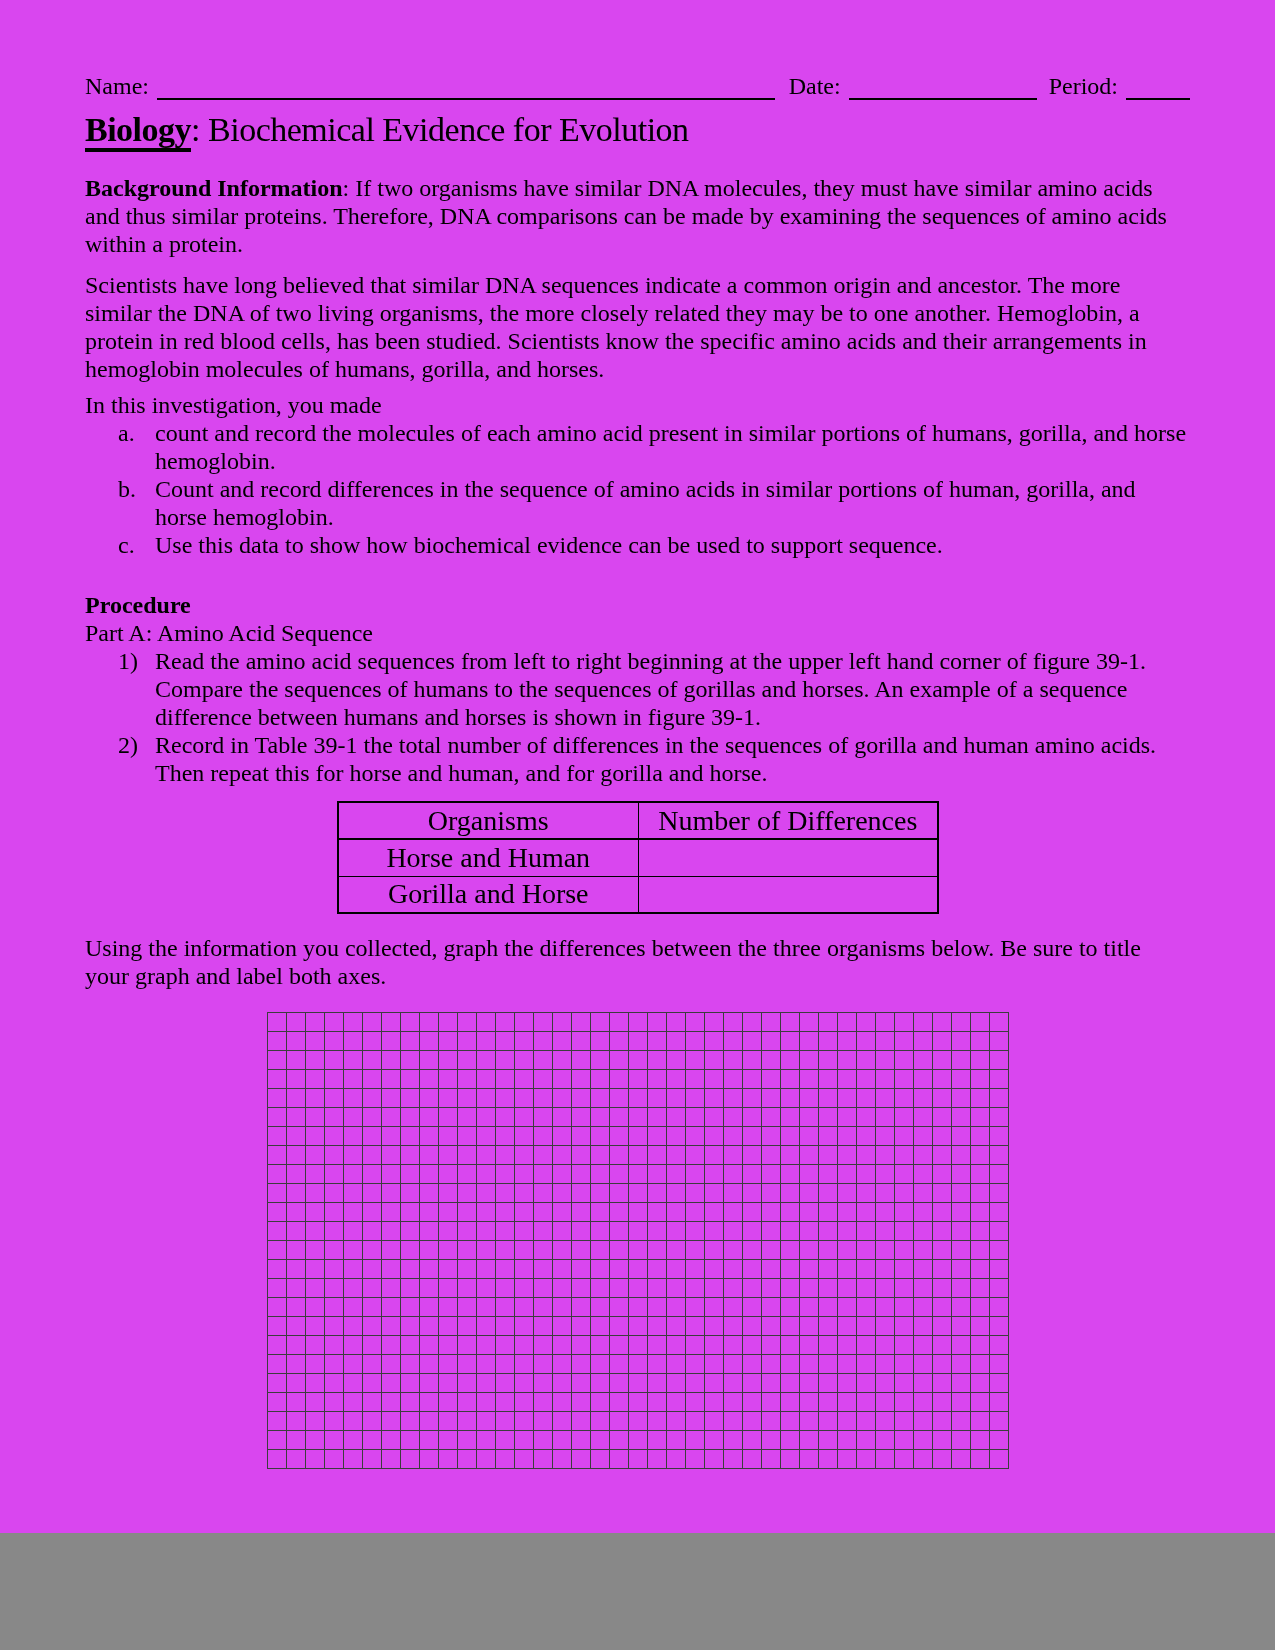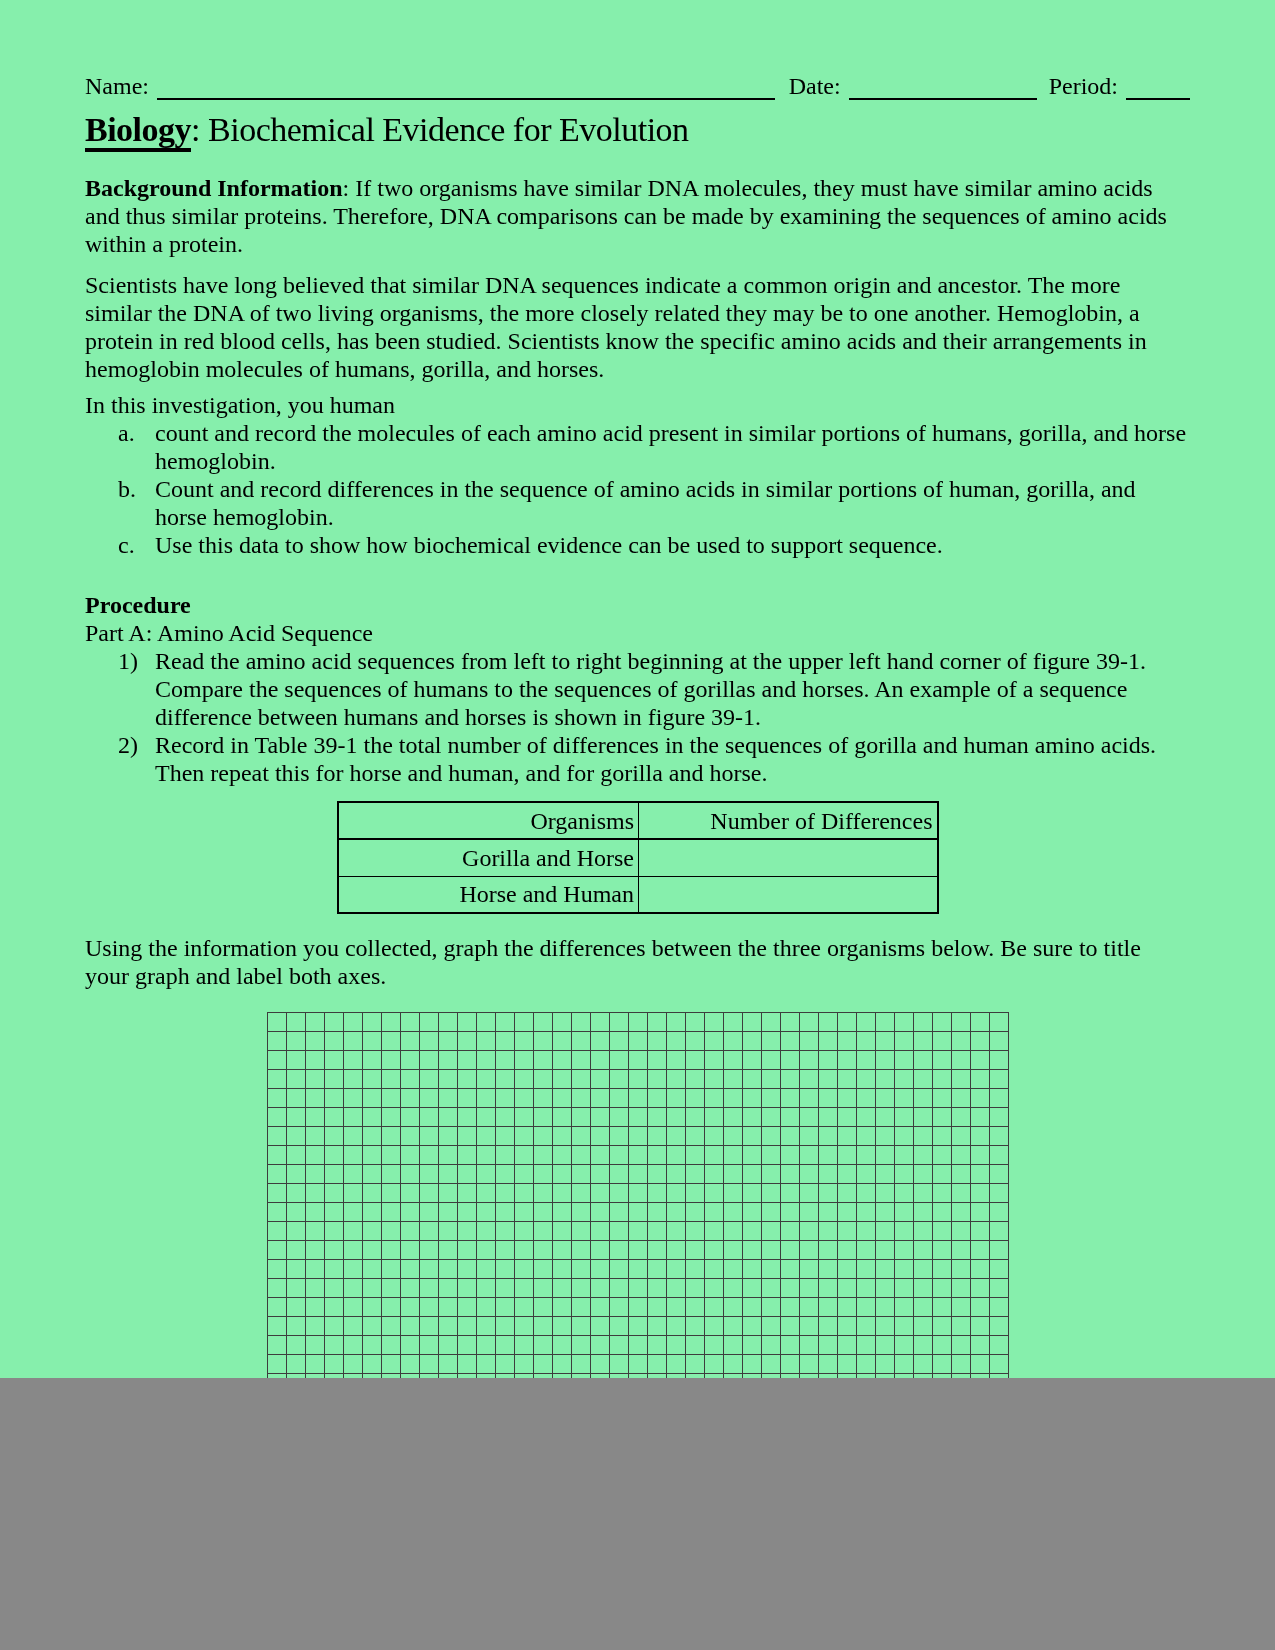--- a/index.html
+++ b/index.html
@@ -1,21 +1,21 @@
 <!DOCTYPE html>
 <html><head>
 <meta charset="utf-8">
 <style>
   * { margin:0; padding:0; box-sizing:border-box; }
   html,body { background:#888; }
   .page {
     position:relative;
-    width:1275px; height:1378px;
+    width:1275px; height:1533px;
     margin:0 auto;
-    background:#86efac;
+    background:#d946ef;
     color:#000;
     font-family:"Liberation Serif","DejaVu Serif",serif;
     font-size:24px;
     line-height:28px;
     padding:72px 85px 0 85px;
     overflow:hidden;
   }
   
   .name-row { display:flex; align-items:flex-end; height:28px; }
   .name-row .lbl { white-space:nowrap; }
@@ -35,22 +35,22 @@
   .list-item { display:flex; }
   .list-item .marker { flex:0 0 37px; }
   .list-item .li-text { flex:1 1 auto; }
   .invest-block { margin-top:8px; }
   .proc-block { margin-top:29px; }
   
   .tbl-title { margin-top:22px; text-align:center; font-weight:bold;
                text-decoration:underline; text-decoration-thickness:2.5px; text-underline-offset:4px; }
   table.data-table { margin:14px auto 0 auto; border-collapse:collapse; width:602px; table-layout:fixed; }
   table.data-table th, table.data-table td {
-    border:1.5px solid #000; text-align:right; font-weight:normal;
-    height:37px; padding:0 4px; vertical-align:middle; font-size:24px;
+    border:1.5px solid #000; text-align:center; font-weight:normal;
+    height:37px; padding:0 4px; vertical-align:middle; font-size:28px;
   }
   table.data-table { border:2.5px solid #000; }
   table.data-table tr.hdr th { border-bottom:2px solid #000; }
   
   .graph-para { margin-top:20px; }
   
   .graph-grid {
     margin:22px auto 0 auto;
     background-image:
       repeating-linear-gradient(to right,  var(--gc) 0 1px, transparent 1px var(--cell)),
@@ -71,21 +71,21 @@
     <span class="blank period"></span>
   </div>
 
   <div class="doc-title"><span class="t-bold">Biology</span><span>: Biochemical Evidence for Evolution</span></div>
 
   <div class="para first"><span class="bold">Background Information</span><span>: If two organisms have similar DNA molecules, they must have similar amino acids and thus similar proteins. Therefore, DNA comparisons can be made by examining the sequences of amino acids within a protein.</span></div>
 
   <div class="para">Scientists have long believed that similar DNA sequences indicate a common origin and ancestor. The more similar the DNA of two living organisms, the more closely related they may be to one another. Hemoglobin, a protein in red blood cells, has been studied. Scientists know the specific amino acids and their arrangements in hemoglobin molecules of humans, gorilla, and horses.</div>
 
   <div class="invest-block">
-    <div>In this investigation, you human</div>
+    <div>In this investigation, you made</div>
     <div class="list">
       <div class="list-item">
         <span class="marker">a.</span>
         <span class="li-text">count and record the molecules of each amino acid present in similar portions of humans, gorilla, and horse hemoglobin.</span>
       </div>
       <div class="list-item">
         <span class="marker">b.</span>
         <span class="li-text">Count and record differences in the sequence of amino acids in similar portions of human, gorilla, and horse hemoglobin.</span>
       </div>
       <div class="list-item">
@@ -110,25 +110,25 @@
     </div>
   </div>
 
   <table class="data-table">
     <tbody>
       <tr class="hdr">
         <th style="width:301px">Organisms</th>
         <th>Number of Differences</th>
       </tr>
       <tr>
-        <td>Gorilla and Horse</td>
+        <td>Horse and Human</td>
         <td></td>
       </tr>
       <tr>
-        <td>Horse and Human</td>
+        <td>Gorilla and Horse</td>
         <td></td>
       </tr>
     </tbody>
   </table>
 
   <div class="para graph-para">Using the information you collected, graph the differences between the three organisms below. Be sure to title your graph and label both axes.</div>
 
   <div class="graph-grid" style="width: 742px; height: 457px; --cell: 19px; --gc: #3d3d3d;"></div>
 
 </div>

